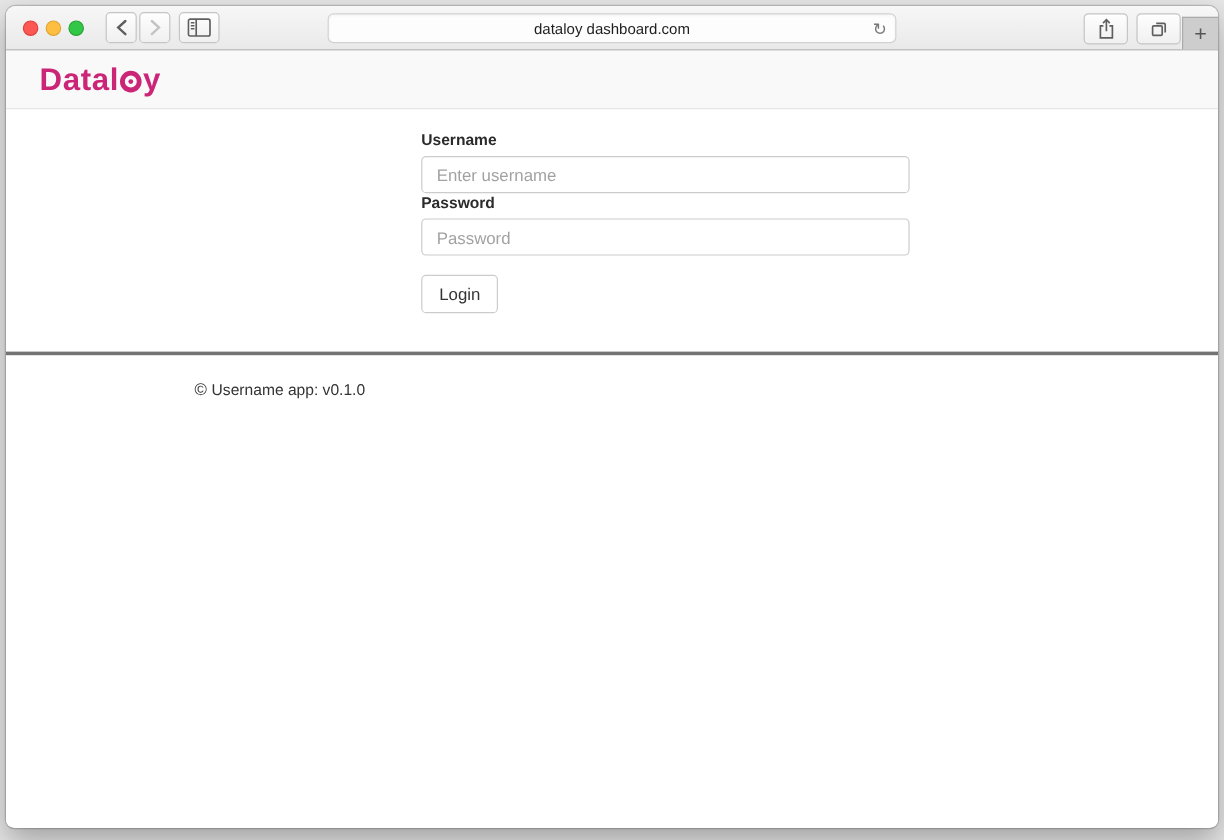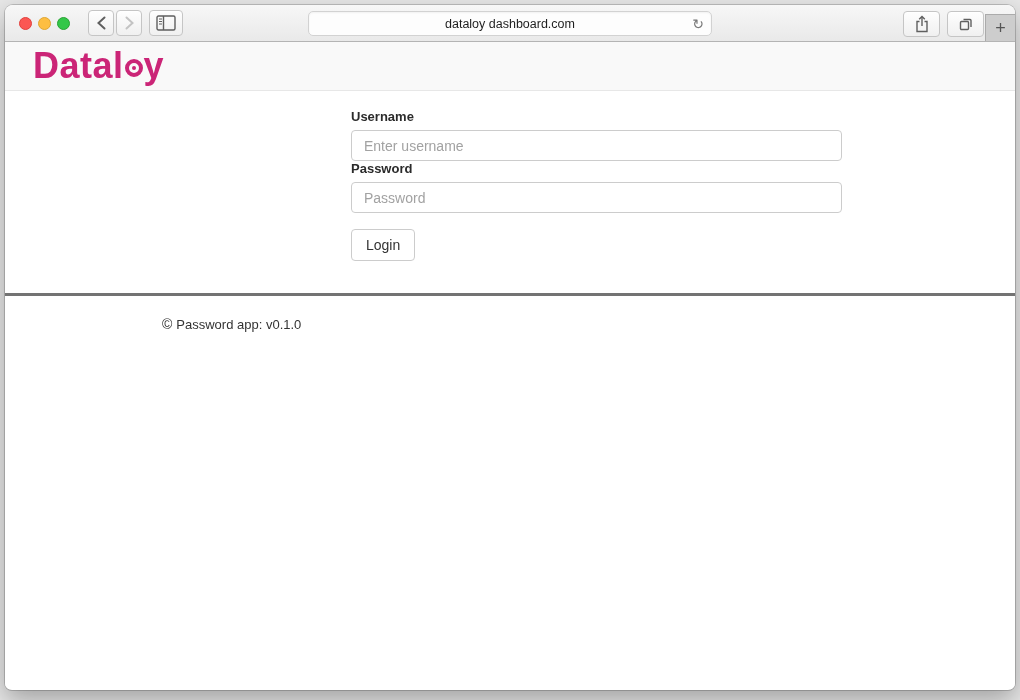--- a/index.html
+++ b/index.html
@@ -30,21 +30,21 @@
     height:26px; border:1px solid #c5c5c5; border-radius:4px;
     background:linear-gradient(#fefefe, #f0f0f0);
     box-shadow:inset 0 1px 0 rgba(255,255,255,.7);
     display:flex; align-items:center; justify-content:center;
   }
   .tbtn.nav { width:26px; }
   .tbtn.side { width:34px; margin-left:7px; }
 
   .urlfield {
     position:absolute; left:50%; top:6px; transform:translateX(-50%);
-    width:404px; height:25px; border:1px solid #d2d2d2; border-radius:5px;
+    width:474px; height:25px; border:1px solid #d2d2d2; border-radius:5px;
     background:#fdfdfd; box-shadow:inset 0 1px 2px rgba(0,0,0,.05);
     display:flex; align-items:center; justify-content:center;
   }
   .urltext { font-size:12.5px; color:#1e1e1e; }
   .reload {
     position:absolute; right:7px; top:50%; transform:translateY(-50%);
     font-size:14px; color:#777; line-height:1;
   }
 
   .rightgroup { position:absolute; right:31px; top:6px; display:flex; gap:7px; }
@@ -57,34 +57,34 @@
     font-size:18px; font-weight:400; color:#555;
   }
 
   
   .page { height:647px; background:#fff; }
 
   .navbar {
     height:49px; background:#f9f9f9; border-bottom:1px solid #e7e7e7;
     display:flex; align-items:center; padding-left:28px;
   }
-  .logo { font-size:36px; font-weight:700; color:#cb2577; letter-spacing:.5px; display:flex; align-items:center; }
+  .logo { font-size:26px; font-weight:700; color:#cb2577; letter-spacing:.5px; display:flex; align-items:center; }
   .logo-o {
     display:inline-block; width:18px; height:18px; border:4px solid #cb2577;
     border-radius:50%; position:relative; margin:0 1px; top:2px;
   }
   .logo-o::after {
     content:""; position:absolute; left:50%; top:50%; width:4px; height:4px;
     margin:-2px 0 0 -2px; border-radius:50%; background:#cb2577;
   }
 
   .content { height:205px; border-bottom:3px solid #737373; padding:18px 0 0 346px; }
   .field-label { display:block; font-size:13px; font-weight:700; color:#2b2b2b; margin-bottom:6px; line-height:15px; }
   .text-input {
-    display:block; width:491px; height:31px; border:1px solid #ccc; border-radius:4px;
+    display:block; width:407px; height:31px; border:1px solid #ccc; border-radius:4px;
     padding:0 12px; font-size:14px; color:#555; background:#fff; outline:none;
     font-family:"Liberation Sans", sans-serif;
   }
   .text-input::placeholder { color:#a2a2a2; opacity:1; }
   .group2 { }
   .login-btn {
     margin-top:16px; height:32px; padding:0 14px; font-size:14px; color:#333;
     background:#fff; border:1px solid #ccc; border-radius:4px;
     font-family:"Liberation Sans", sans-serif; cursor:pointer;
   }
@@ -172,17 +172,17 @@
         <div class="group2">
           <label class="field-label">Password</label>
           <input class="text-input" type="password" placeholder="Password" style="">
         </div>
         <button class="login-btn" type="submit">Login</button>
       </form>
     </div>
 
     <div class="page-footer">
       <span class="copyright-glyph">©</span>
-      <span>Password app: v0.1.0</span>
+      <span>Username app: v0.1.0</span>
     </div>
 
   </div>
 </div>
 
 </body></html>

